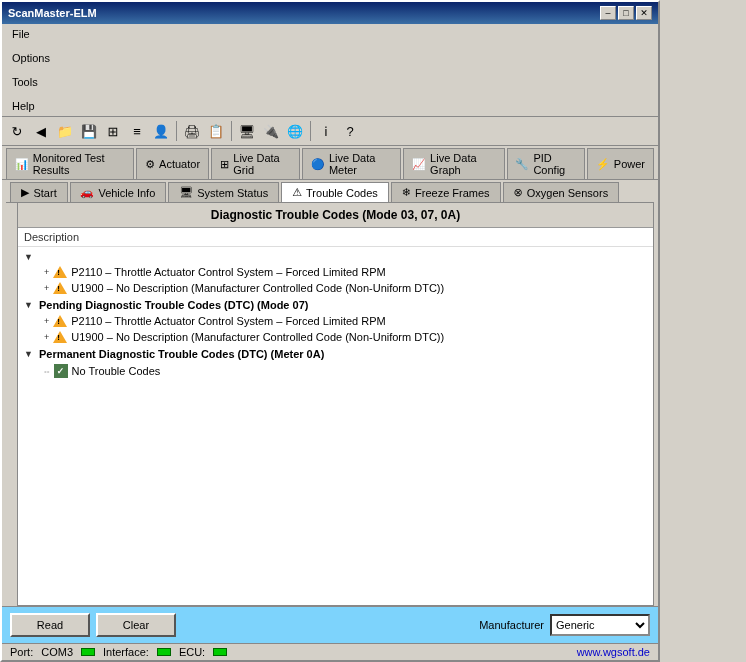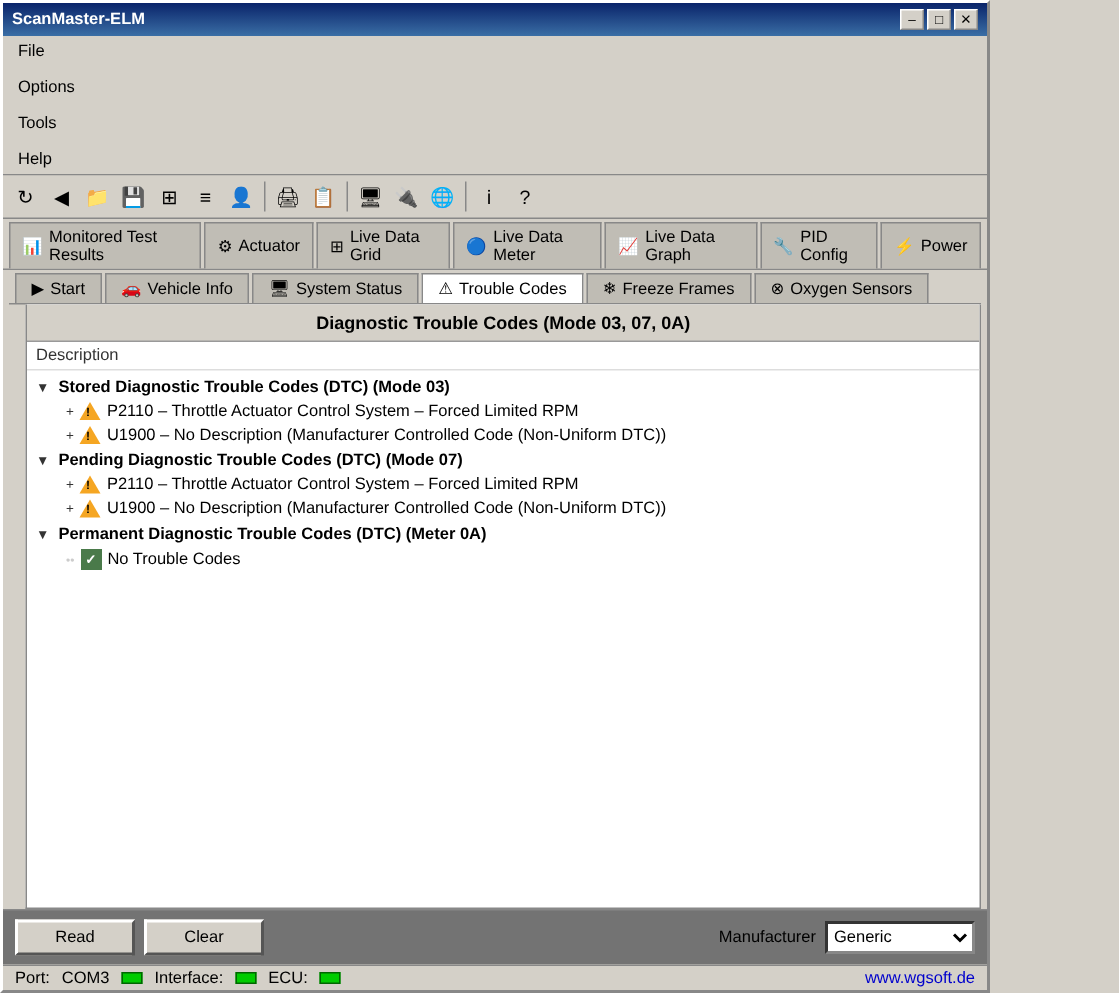--- a/index.html
+++ b/index.html
@@ -154,21 +154,21 @@
     
     .check-icon {
       width: 14px; height: 14px;
       background: #4a7a4a;
       display: inline-flex; align-items: center; justify-content: center;
       color: white; font-size: 9px; font-weight: bold;
     }
     
     
     .button-bar {
-      background: #737373;
+      background: #7dd3fc;
       border-top: 1px solid #888;
       padding: 6px 8px;
       display: flex; align-items: center; gap: 6px;
     }
     .win-btn {
       padding: 4px 20px;
       background: #d4d0c8;
       border: 2px solid;
       border-top-color: #fff;
       border-left-color: #fff;
@@ -341,21 +341,20 @@
 
     <div class="main-content">
       <div class="content-title">Diagnostic Trouble Codes (Mode 03, 07, 0A)</div>
       <div class="description-row">Description</div>
 
       <div class="tree-view">
 
         <div class="tree-group">
           <div class="tree-group-header">
             <span class="expand-icon">▼</span>
-            <span>Stored Diagnostic Trouble Codes (DTC) (Mode 03)</span>
           </div>
           <div class="tree-children">
             <div class="tree-item">
               <span class="tree-item-expand">+</span>
               <span class="warn-triangle"></span>
               <span>P2110 – Throttle Actuator Control System – Forced Limited RPM</span>
             </div>
             <div class="tree-item">
               <span class="tree-item-expand">+</span>
               <span class="warn-triangle"></span>

